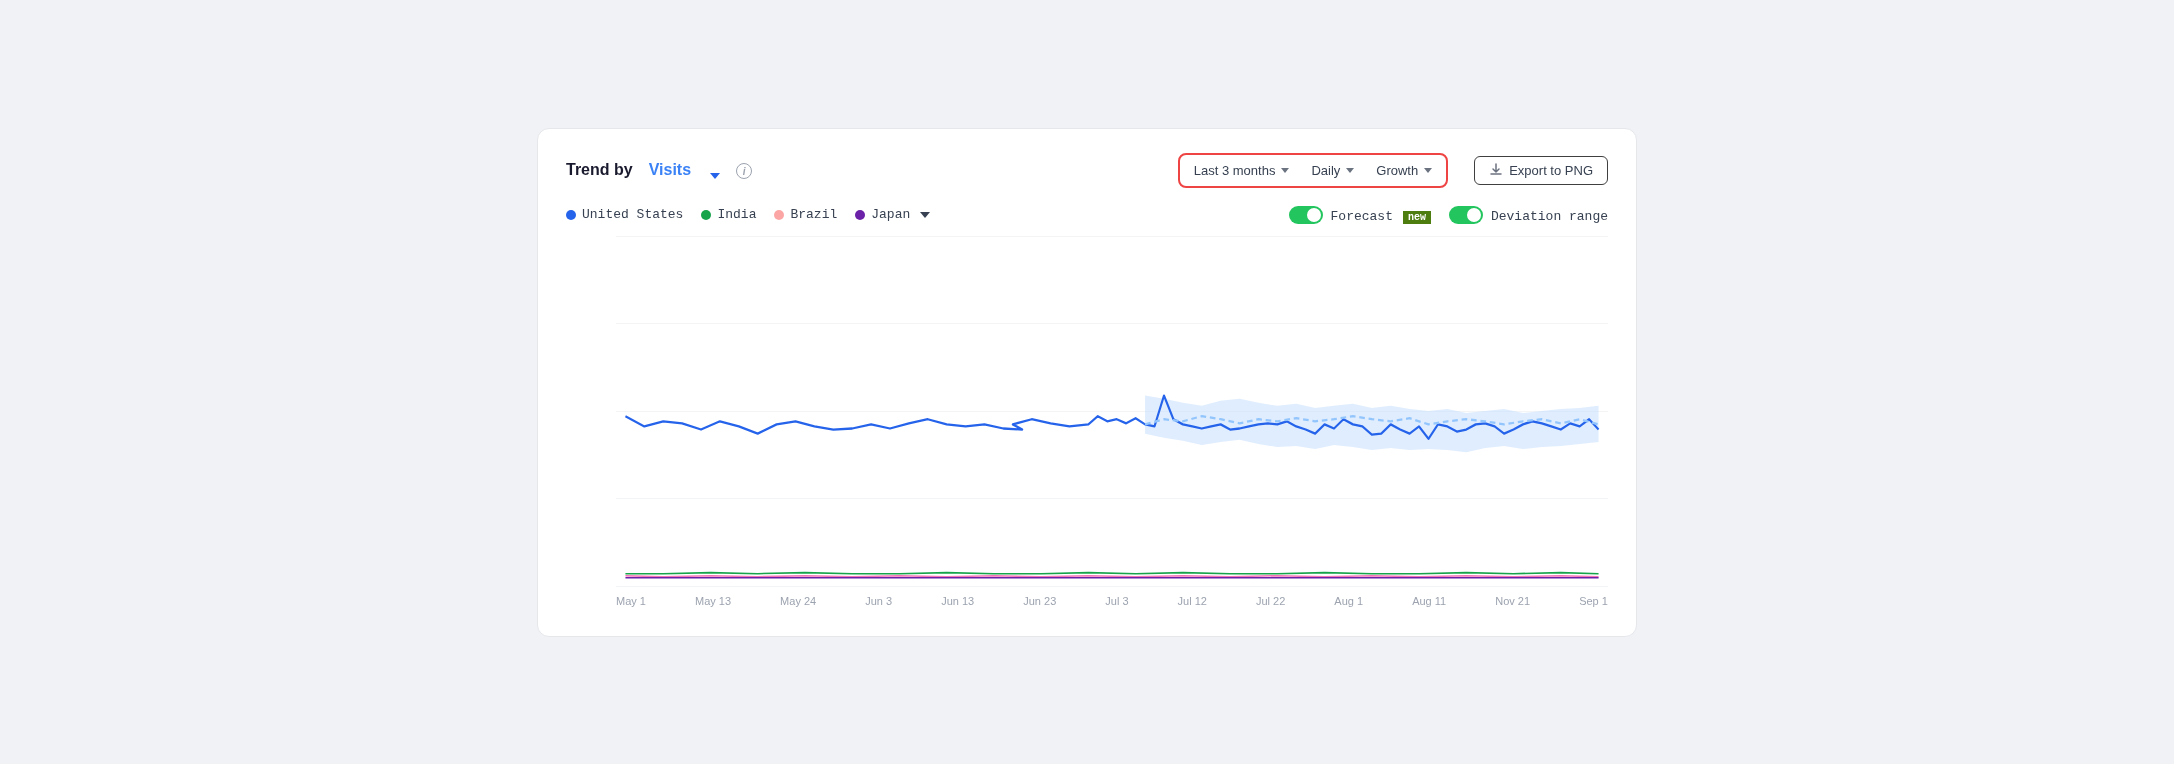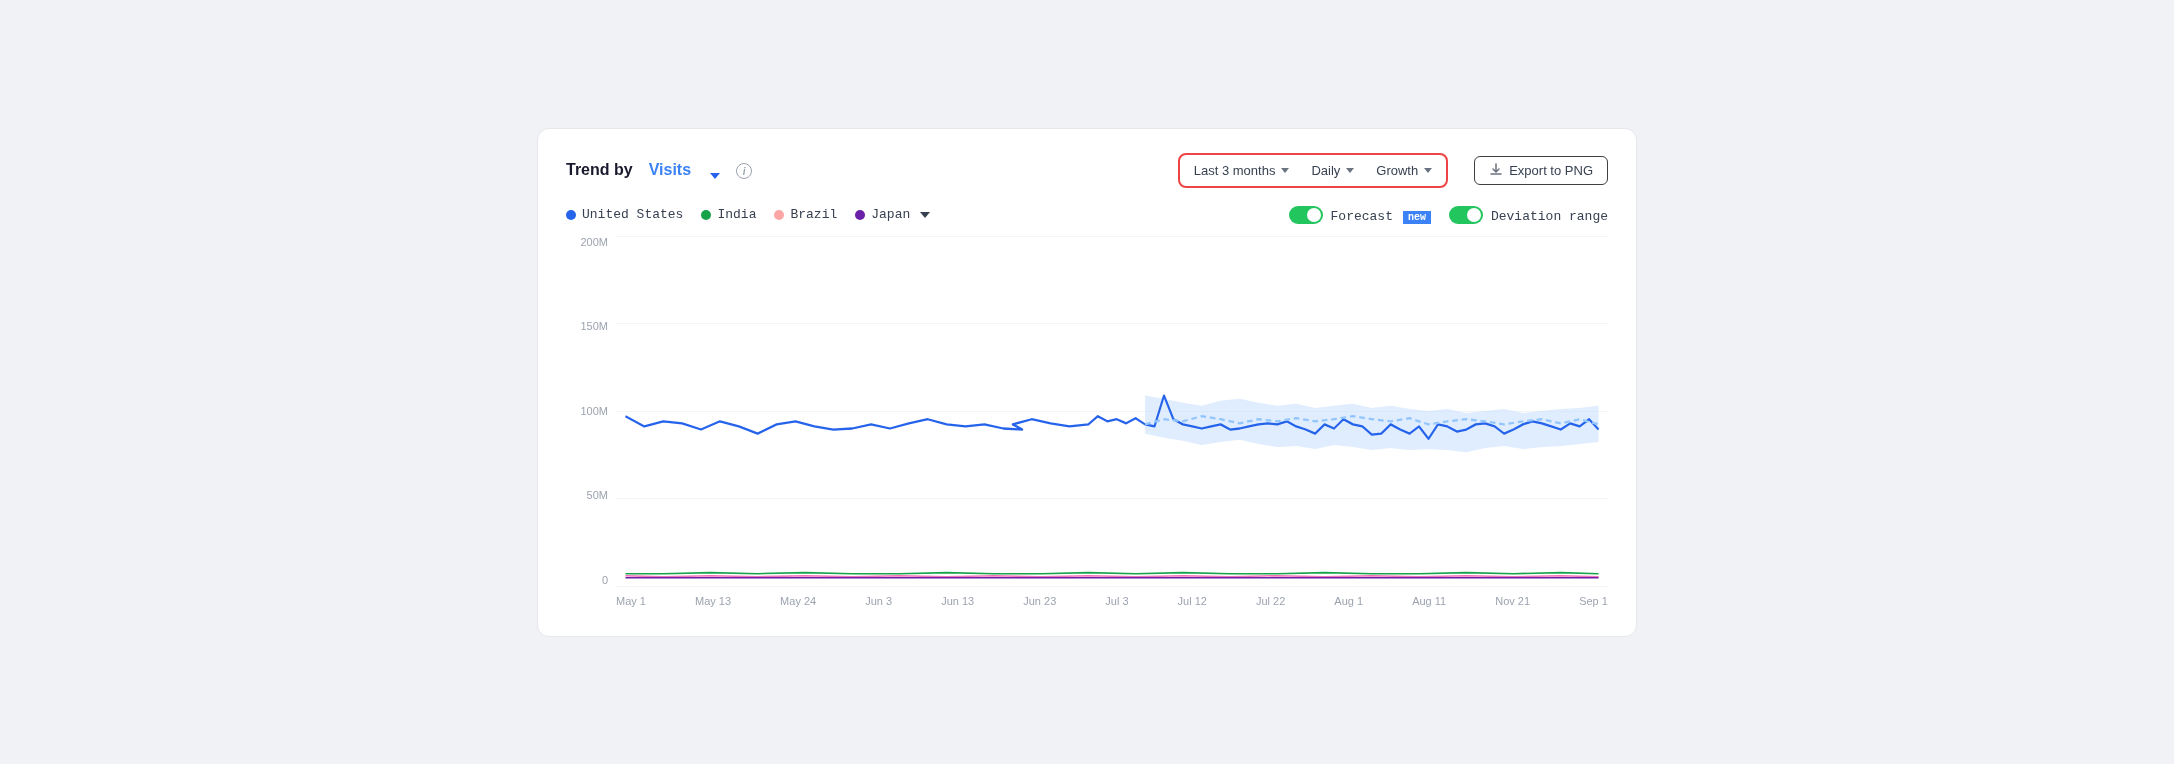--- a/index.html
+++ b/index.html
@@ -164,21 +164,21 @@
       content: '';
       position: absolute;
       width: 14px;
       height: 14px;
       border-radius: 50%;
       background: #fff;
       top: 2px;
       right: 2px;
     }
     .new-badge {
-      background: #3b82f6;
+      background: #4d7c0f;
       color: #fff;
       font-size: 10px;
       font-weight: 600;
       padding: 1px 5px;
       border-radius: 0;
       margin-left: 2px;
     }
     .chart-area {
       position: relative;
       height: 380px;
@@ -309,27 +309,20 @@
       </div>
       <div class="toggle-item">
         <div class="toggle"></div>
         <span>Deviation range</span>
       </div>
     </div>
   </div>
 
   <div class="chart-area">
 
-    <div class="y-axis">
-      <span class="y-label">200M</span>
-      <span class="y-label">150M</span>
-      <span class="y-label">100M</span>
-      <span class="y-label">50M</span>
-      <span class="y-label">0</span>
-    </div>
 
     <div class="chart-inner">
 
       <div class="grid-lines">
         <div class="grid-line" style="top:0%"></div>
         <div class="grid-line" style="top:25%"></div>
         <div class="grid-line" style="top:50%"></div>
         <div class="grid-line" style="top:75%"></div>
         <div class="grid-line" style="top:100%"></div>
       </div>

